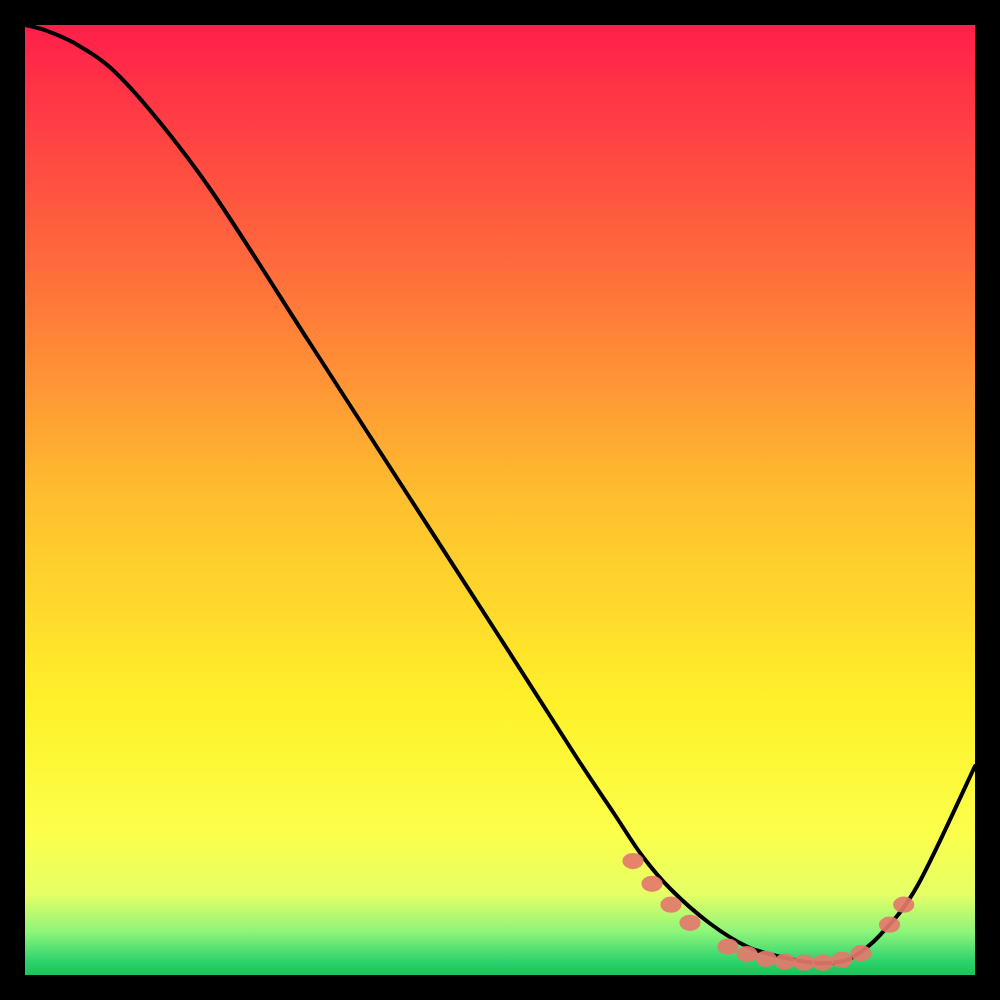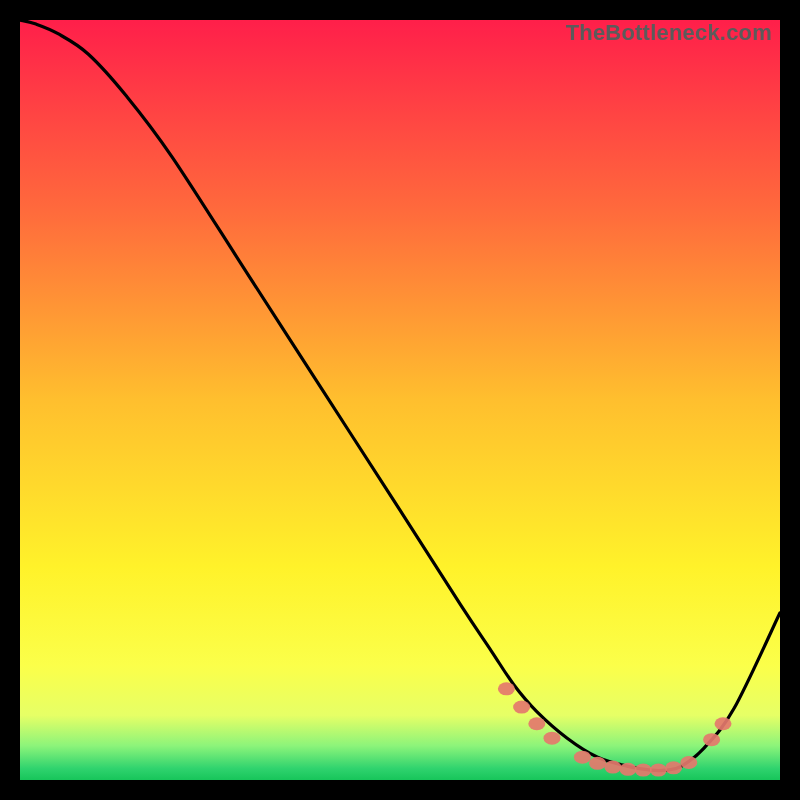--- a/index.html
+++ b/index.html
@@ -76,14 +76,13 @@
           <ellipse cx="623.20" cy="750.12" rx="8.5" ry="6.5" fill="#e4786c" fill-opacity="0.92"></ellipse>
           <ellipse cx="638.40" cy="750.12" rx="8.5" ry="6.5" fill="#e4786c" fill-opacity="0.92"></ellipse>
           <ellipse cx="653.60" cy="747.84" rx="8.5" ry="6.5" fill="#e4786c" fill-opacity="0.92"></ellipse>
           <ellipse cx="668.80" cy="742.52" rx="8.5" ry="6.5" fill="#e4786c" fill-opacity="0.92"></ellipse>
           <ellipse cx="691.60" cy="719.72" rx="8.5" ry="6.5" fill="#e4786c" fill-opacity="0.92"></ellipse>
           <ellipse cx="703.00" cy="703.76" rx="8.5" ry="6.5" fill="#e4786c" fill-opacity="0.92"></ellipse>
         </g>
     </g>
   </svg>
 
-  <div class="watermark">TheBottleneck.com</div>
 </div>
 
 </body></html>

